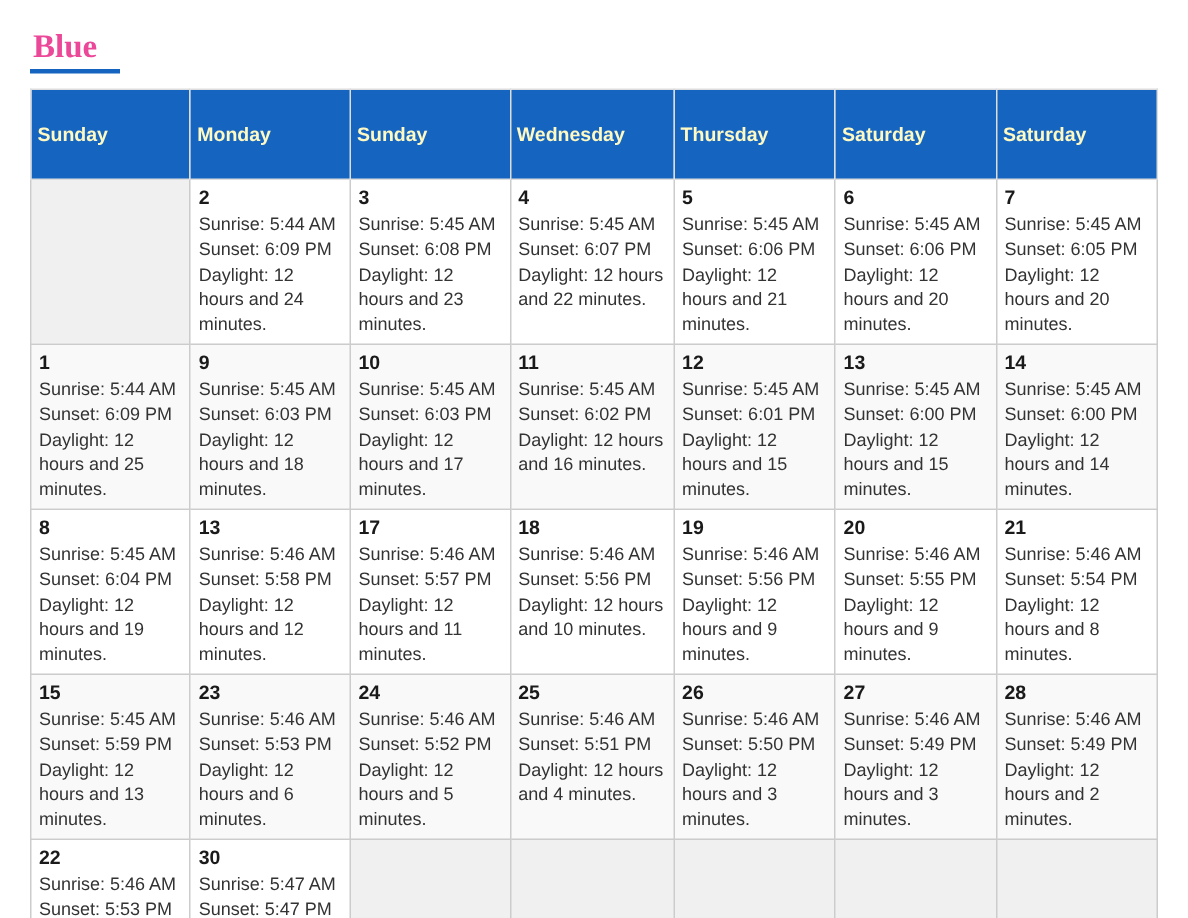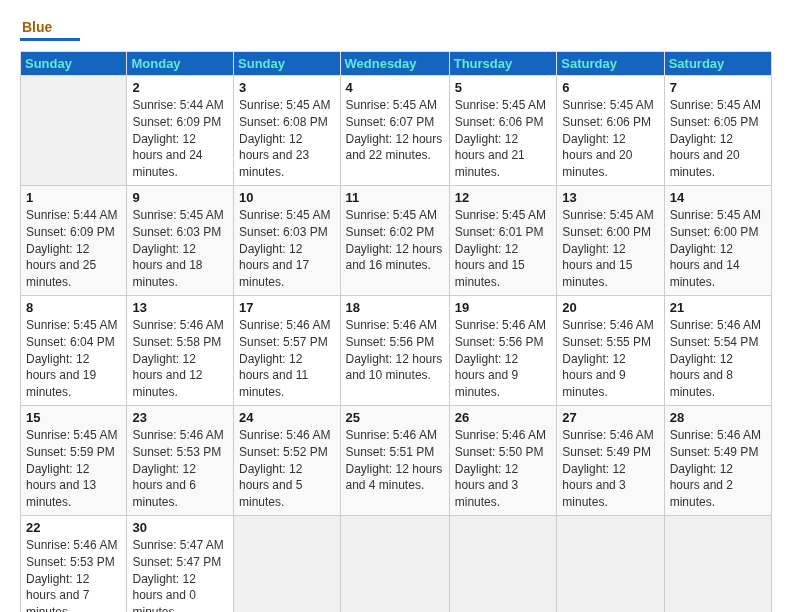--- a/index.html
+++ b/index.html
@@ -44,22 +44,22 @@
       font-size: 16px;
       color: #444;
     }
     .calendar-table {
       width: 100%;
       border-collapse: collapse;
       font-size: 11px;
     }
     .calendar-table thead tr th {
       background: #1565c0;
-      color: #5eead4;
-      padding: 4px 4px;
+      color: #fef9c3;
+      padding: 22px 4px;
       text-align: left;
       font-size: 13px;
       font-weight: bold;
       border: 1px solid #ddd;
     }
     .calendar-table tbody tr td {
       border: 1px solid #ccc;
       vertical-align: top;
       padding: 4px 5px;
       width: 113px;
@@ -84,21 +84,21 @@
     .empty-cell {
       background: #f0f0f0 !important;
     }
   </style>
 </head>
 <body>
 
 <div class="header-area">
   <div class="logo">
     <div style="margin-top:-2px;">
-      <span style="font-size:14px;font-weight:bold;color:#a16207;margin-left:2px;">Blue</span>
+      <span style="font-size:22px;font-weight:bold;color:#ec4899;margin-left:2px;font-family:Liberation Serif, serif;">Blue</span>
     </div>
     <div class="logo-line"></div>
   </div>
   <div class="title-area">
     <div class="month-title"></div>
     <div class="location-title"></div>
   </div>
 </div>
 
 <table class="calendar-table">

